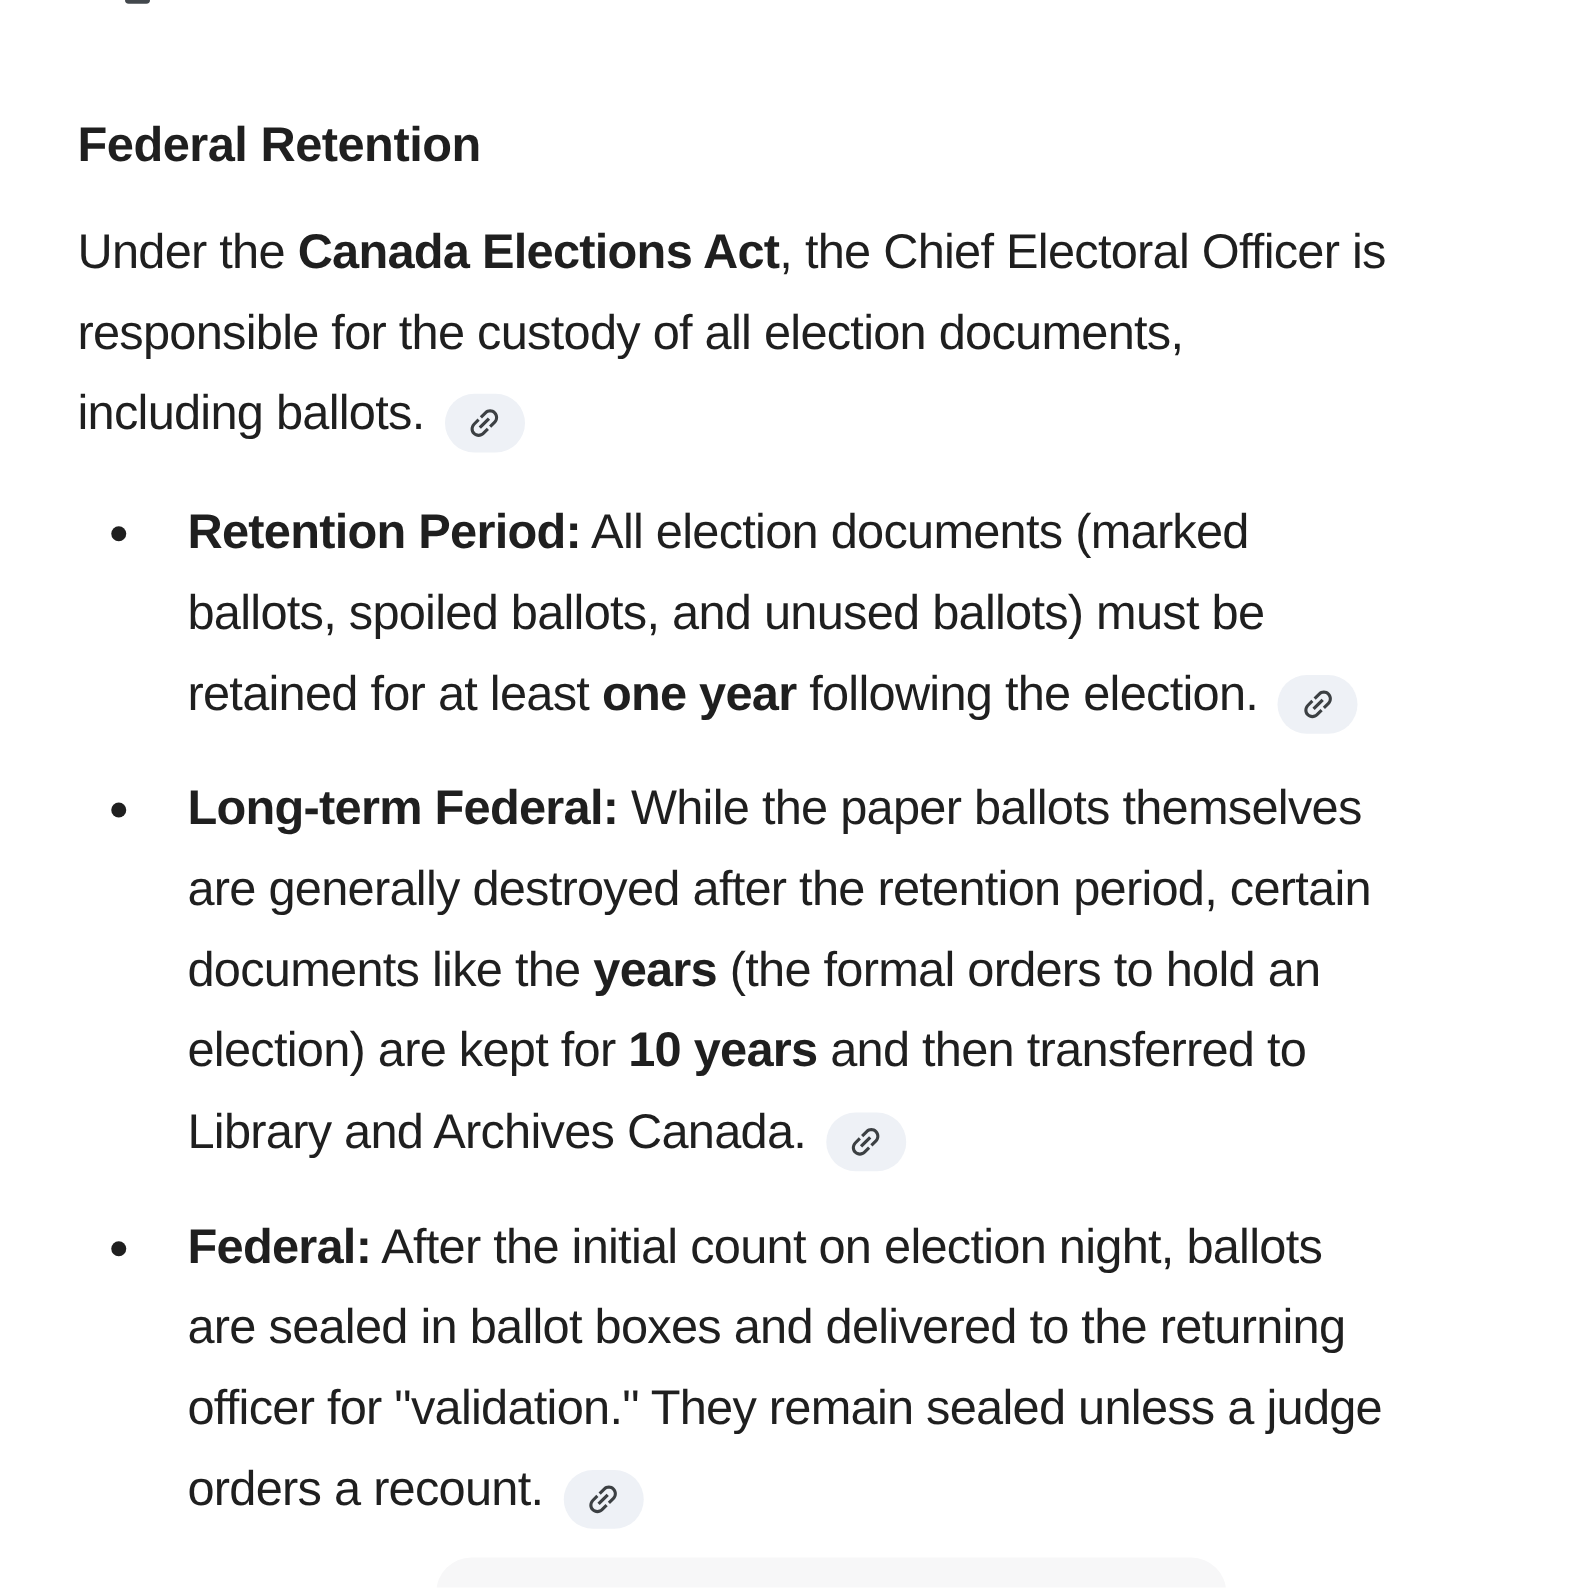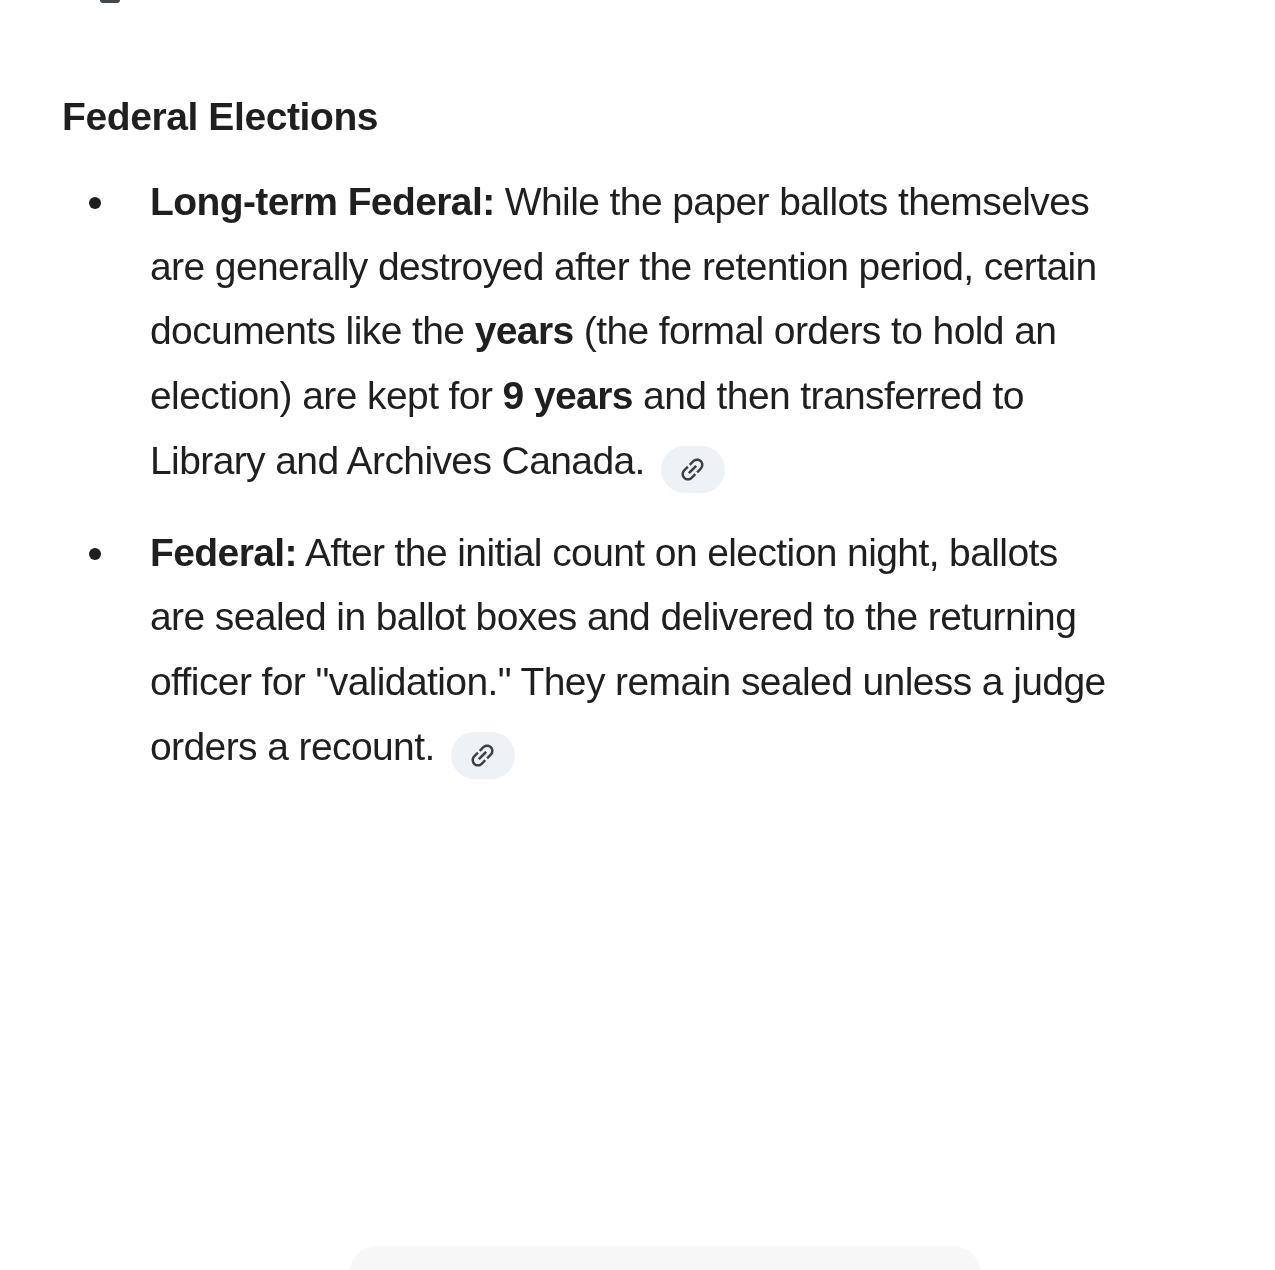--- a/index.html
+++ b/index.html
@@ -90,25 +90,35 @@
     border-radius: 28px 28px 0 0;
     background: #f7f7f8;
   }
 </style>
 </head>
 <body>
 
 <div class="top-sliver"></div>
 
 <div class="content">
-  <h3 class="heading">Federal Elections</h3>
+  <h3 class="heading">Federal Retention</h3>
 
+  <p class="body-text intro">Under the <b>Canada Elections Act</b>, the Chief Electoral Officer is<br>responsible for the custody of all election documents,<br>including ballots.<button class="cite-chip" style="background: rgb(238, 241, 246);">
+        <svg viewBox="0 0 24 24">
+          <path d="M3.9 12c0-1.71 1.39-3.1 3.1-3.1h4V7H7c-2.76 0-5 2.24-5 5s2.24 5 5 5h4v-1.9H7c-1.71 0-3.1-1.39-3.1-3.1zM8 13h8v-2H8v2zm9-6h-4v1.9h4c1.71 0 3.1 1.39 3.1 3.1s-1.39 3.1-3.1 3.1h-4V17h4c2.76 0 5-2.24 5-5s-2.24-5-5-5z" fill="#3c4043"></path>
+        </svg>
+      </button></p>
 
   <ul class="bullets">
-    <li class="body-text"><b>Long-term Federal:</b> While the paper ballots themselves<br>are generally destroyed after the retention period, certain<br>documents like the <b>years</b> (the formal orders to hold an<br>election) are kept for <b>9 years</b> and then transferred to<br>Library and Archives Canada.<button class="cite-chip" style="background: rgb(238, 241, 246);">
+    <li class="body-text"><b>Retention Period:</b> All election documents (marked<br>ballots, spoiled ballots, and unused ballots) must be<br>retained for at least <b>one year</b> following the election.<button class="cite-chip" style="background: rgb(238, 241, 246);">
+          <svg viewBox="0 0 24 24">
+            <path d="M3.9 12c0-1.71 1.39-3.1 3.1-3.1h4V7H7c-2.76 0-5 2.24-5 5s2.24 5 5 5h4v-1.9H7c-1.71 0-3.1-1.39-3.1-3.1zM8 13h8v-2H8v2zm9-6h-4v1.9h4c1.71 0 3.1 1.39 3.1 3.1s-1.39 3.1-3.1 3.1h-4V17h4c2.76 0 5-2.24 5-5s-2.24-5-5-5z" fill="#3c4043"></path>
+          </svg>
+        </button></li>
+    <li class="body-text"><b>Long-term Federal:</b> While the paper ballots themselves<br>are generally destroyed after the retention period, certain<br>documents like the <b>years</b> (the formal orders to hold an<br>election) are kept for <b>10 years</b> and then transferred to<br>Library and Archives Canada.<button class="cite-chip" style="background: rgb(238, 241, 246);">
           <svg viewBox="0 0 24 24">
             <path d="M3.9 12c0-1.71 1.39-3.1 3.1-3.1h4V7H7c-2.76 0-5 2.24-5 5s2.24 5 5 5h4v-1.9H7c-1.71 0-3.1-1.39-3.1-3.1zM8 13h8v-2H8v2zm9-6h-4v1.9h4c1.71 0 3.1 1.39 3.1 3.1s-1.39 3.1-3.1 3.1h-4V17h4c2.76 0 5-2.24 5-5s-2.24-5-5-5z" fill="#3c4043"></path>
           </svg>
         </button></li>
     <li class="body-text"><b>Federal:</b> After the initial count on election night, ballots<br>are sealed in ballot boxes and delivered to the returning<br>officer for "validation." They remain sealed unless a judge<br>orders a recount.<button class="cite-chip" style="background: rgb(238, 241, 246);">
           <svg viewBox="0 0 24 24">
             <path d="M3.9 12c0-1.71 1.39-3.1 3.1-3.1h4V7H7c-2.76 0-5 2.24-5 5s2.24 5 5 5h4v-1.9H7c-1.71 0-3.1-1.39-3.1-3.1zM8 13h8v-2H8v2zm9-6h-4v1.9h4c1.71 0 3.1 1.39 3.1 3.1s-1.39 3.1-3.1 3.1h-4V17h4c2.76 0 5-2.24 5-5s-2.24-5-5-5z" fill="#3c4043"></path>
           </svg>
         </button></li>
   </ul>

